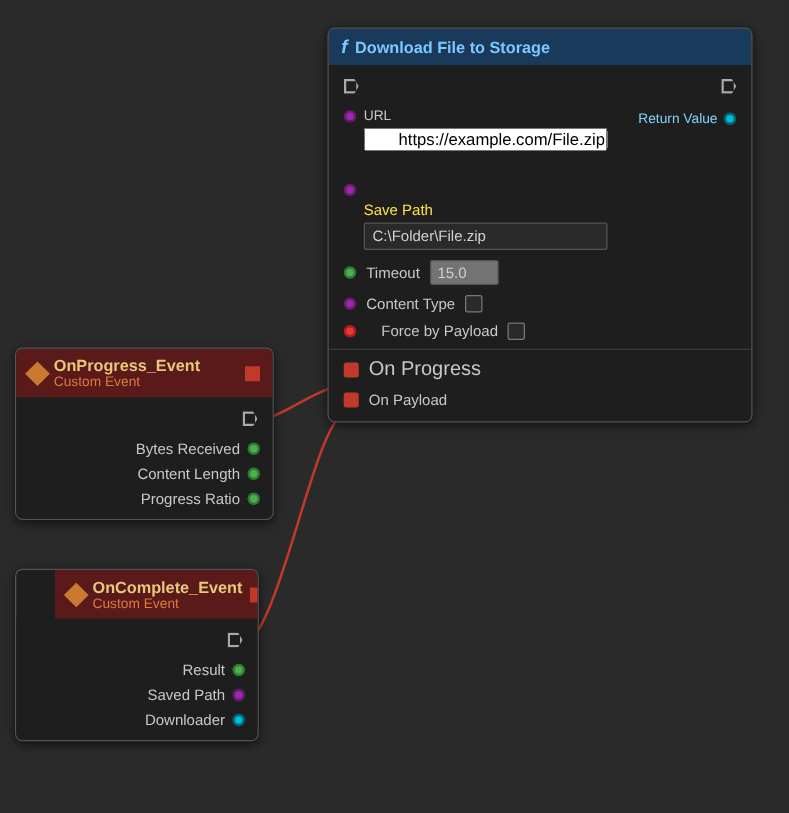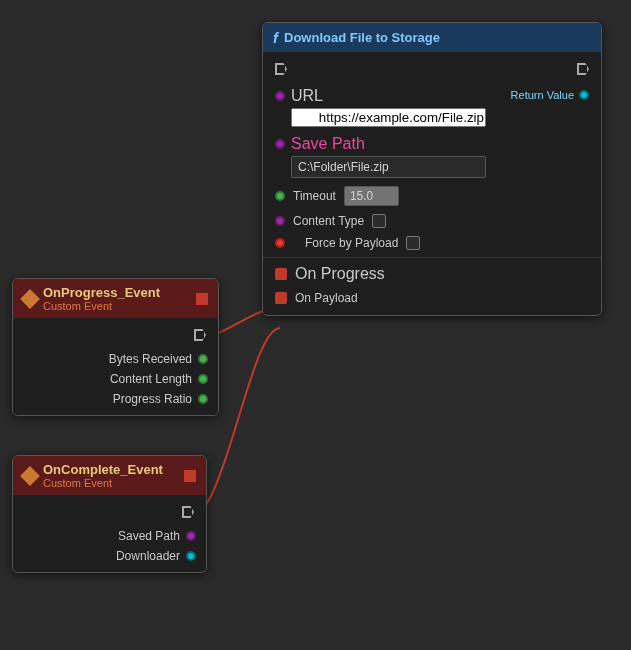--- a/index.html
+++ b/index.html
@@ -181,20 +181,21 @@
       left: 12px;
       top: 455px;
       width: 195px;
       background: #1e1e1e;
       border: 1px solid #555;
     }
 
     #oncomplete-node .node-header {
       background: #5a1a1a;
       color: #e07840;
+      margin-left: 31px;
     }
 
     
     #connector-svg {
       position: absolute;
       top: 0;
       left: 0;
       width: 631px;
       height: 650px;
       pointer-events: none;
@@ -229,34 +230,34 @@
       </div>
       <div>
         <div class="exec-pin"></div>
       </div>
     </div>
 
     <div style="display:flex; align-items:flex-start; padding: 4px 12px; gap:8px;">
       <div style="display:flex; flex-direction:column; flex:1;">
         <div class="inline-field" style="padding:0; gap:6px; margin-bottom:3px;">
           <span class="pin-dot purple"></span>
-          <span style="font-size:16px; color:#c8c8c8;">URL</span>
+          <span style="font-size:11px; color:#c8c8c8;">URL</span>
         </div>
         <input type="text" class="small" style="width: 195px; margin-left: 16px; text-align: right;" value="https://example.com/File.zip">
       </div>
       <div style="display:flex; align-items:center; gap:5px; padding-top:2px;">
         <span style="font-size:11px; color:#7dd3fc;">Return Value</span>
         <span class="pin-dot cyan"></span>
       </div>
     </div>
 
     <div style="padding: 4px 12px;">
       <div class="inline-field" style="padding:0; gap:6px; margin-bottom:3px;">
         <span class="pin-dot purple"></span>
-        <span style="font-size:16px; color:#ec4899;">Save Path</span>
+        <span style="font-size:12px; color:#fde047;margin-top:32px;">Save Path</span>
       </div>
       <input type="text" style="width: 195px; margin-left: 16px; background: rgb(42, 42, 42); border: 1px solid rgb(85, 85, 85); color: rgb(208, 208, 208); padding: 3px 6px; font-size: 12px; border-radius: 2px; outline: none;" value="C:\Folder\File.zip">
     </div>
 
     <div class="inline-field">
       <span class="pin-dot green"></span>
       <span style="font-size:12px; color:#c8c8c8;">Timeout</span>
       <input type="text" class="small" value="15.0" style="">
     </div>
 
@@ -330,20 +331,24 @@
     <span class="red-sq"></span>
   </div>
   <div class="node-body">
 
     <div style="display:flex; justify-content:flex-end; padding: 5px 12px;">
       <div>
         <div class="exec-pin"></div>
       </div>
     </div>
 
+    <div class="pin-row right">
+      <span class="pin-label">Result</span>
+      <span class="pin-dot green"></span>
+    </div>
 
     <div class="pin-row right">
       <span class="pin-label">Saved Path</span>
       <span class="pin-dot purple"></span>
     </div>
 
     <div class="pin-row right">
       <span class="pin-label">Downloader</span>
       <span class="pin-dot cyan"></span>
     </div>

